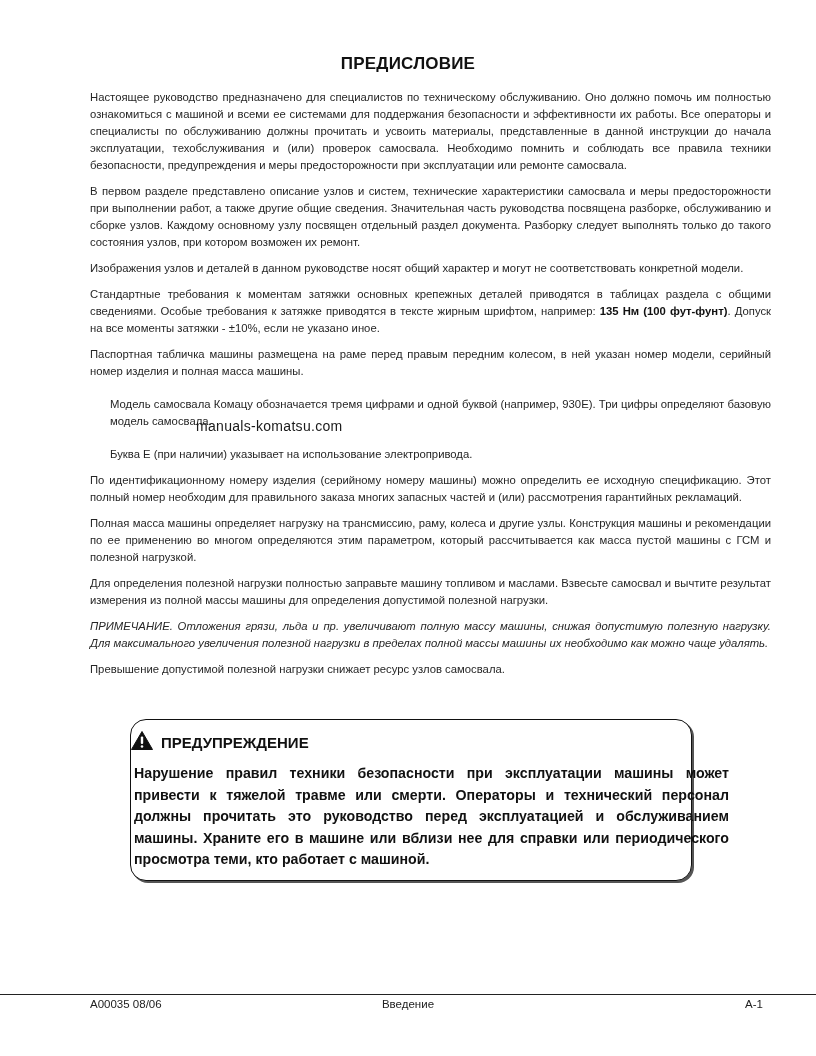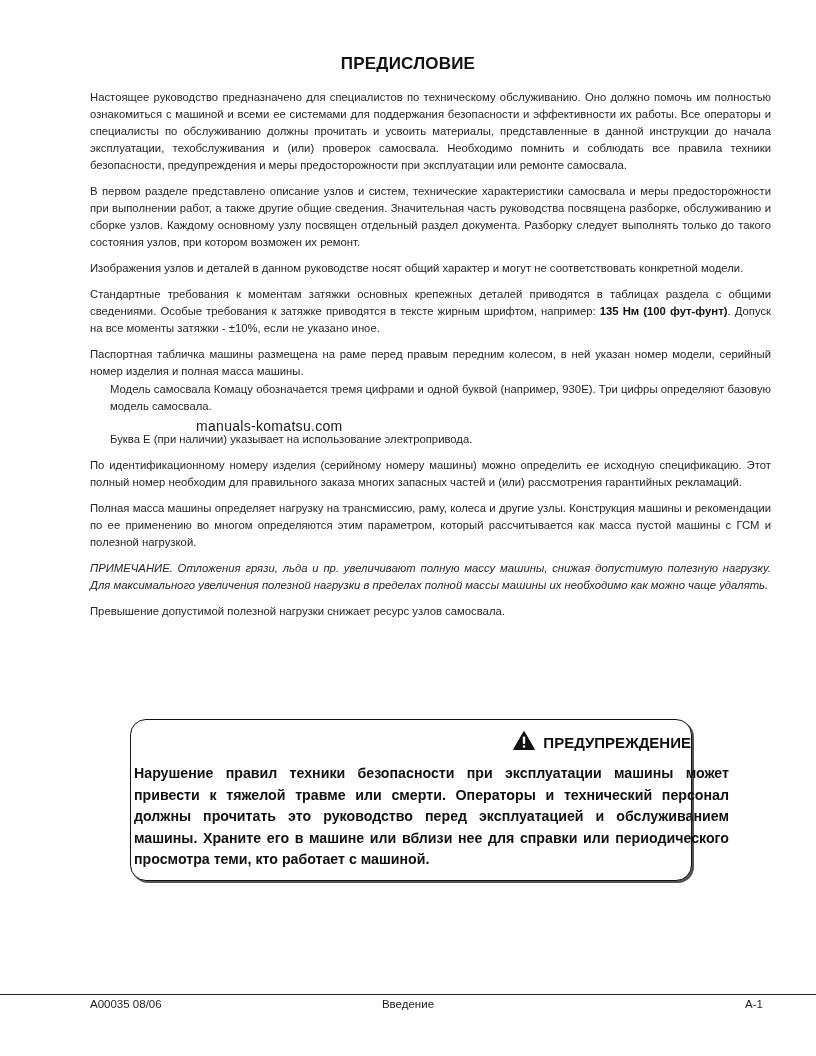--- a/index.html
+++ b/index.html
@@ -25,21 +25,21 @@
     pointer-events: none;
   }
   .warning-box {
     position: absolute; left: 130px; top: 719px; width: 560px; height: 160px;
     border: 1.5px solid #111; border-radius: 16px; background: #fff;
     box-shadow: 2px 2px 0 #555;
   }
   .warning-head {
     position: absolute; left: 0; top: 11px; width: 100%; text-align: center;
     font-family: "Liberation Sans", sans-serif; font-weight: bold; font-size: 15px; color: #111;
-    display: flex; justify-content: flex-end; align-items: center; gap: 8px;
+    display: flex; justify-content: flex-start; align-items: center; gap: 8px;
   }
   .warning-head svg { width: 22px; height: 19px; }
   .warning-text {
     position: absolute; left: 3px; top: 43px; width: 595px;
     font-family: "Liberation Sans", sans-serif; font-weight: bold; font-size: 14.2px; line-height: 21.5px; color: #111;
     text-align: justify;
   }
   .footer-rule { position: absolute; left: 0; top: 994px; width: 816px; height: 1px; background: #222; }
   .footer { position: absolute; top: 998px; width: 816px; font-family: "Liberation Sans", sans-serif; font-size: 11.5px; color: #222; }
   .footer .left { position: absolute; left: 90px; }
@@ -51,25 +51,26 @@
 
 <div class="page">
 
   <div class="title">ПРЕДИСЛОВИЕ</div>
 
   <div class="body-text">
     <p>Настоящее руководство предназначено для специалистов по техническому обслуживанию. Оно должно помочь им полностью ознакомиться с машиной и всеми ее системами для поддержания безопасности и эффективности их работы. Все операторы и специалисты по обслуживанию должны прочитать и усвоить материалы, представленные в данной инструкции до начала эксплуатации, техобслуживания и (или) проверок самосвала. Необходимо помнить и соблюдать все правила техники безопасности, предупреждения и меры предосторожности при эксплуатации или ремонте самосвала.</p>
     <p>В первом разделе представлено описание узлов и систем, технические характеристики самосвала и меры предосторожности при выполнении работ, а также другие общие сведения. Значительная часть руководства посвящена разборке, обслуживанию и сборке узлов. Каждому основному узлу посвящен отдельный раздел документа. Разборку следует выполнять только до такого состояния узлов, при котором возможен их ремонт.</p>
     <p>Изображения узлов и деталей в данном руководстве носят общий характер и могут не соответствовать конкретной модели.</p>
     <p><span>Стандартные требования к моментам затяжки основных крепежных деталей приводятся в таблицах раздела с общими сведениями. Особые требования к затяжке приводятся в тексте жирным шрифтом, например: </span><b>135 Нм (100 фут-фунт)</b><span>. Допуск на все моменты затяжки - ±10%, если не указано иное.</span></p>
-    <p style="margin-bottom:1px">Паспортная табличка машины размещена на раме перед правым передним колесом, в ней указан номер модели, серийный номер изделия и полная масса машины.</p>
+    <p style="margin-bottom:16px">Паспортная табличка машины размещена на раме перед правым передним колесом, в ней указан номер модели, серийный номер изделия и полная масса машины.</p>
     <p class="indent">Модель самосвала Комацу обозначается тремя цифрами и одной буквой (например, 930E). Три цифры определяют базовую модель самосвала.</p>
     <p class="indent last">Буква E (при наличии) указывает на использование электропривода.</p>
     <p>По идентификационному номеру изделия (серийному номеру машины) можно определить ее исходную спецификацию. Этот полный номер необходим для правильного заказа многих запасных частей и (или) рассмотрения гарантийных рекламаций.</p>
     <p>Полная масса машины определяет нагрузку на трансмиссию, раму, колеса и другие узлы. Конструкция машины и рекомендации по ее применению во многом определяются этим параметром, который рассчитывается как масса пустой машины с ГСМ и полезной нагрузкой.</p>
+    <p>Для определения полезной нагрузки полностью заправьте машину топливом и маслами. Взвесьте самосвал и вычтите результат измерения из полной массы машины для определения допустимой полезной нагрузки.</p>
     <p class="note">ПРИМЕЧАНИЕ. Отложения грязи, льда и пр. увеличивают полную массу машины, снижая допустимую полезную нагрузку. Для максимального увеличения полезной нагрузки в пределах полной массы машины их необходимо как можно чаще удалять.</p>
     <p>Превышение допустимой полезной нагрузки снижает ресурс узлов самосвала.</p>
   </div>
 
   <div class="watermark">manuals-komatsu.com</div>
 
   <div class="warning-box">
     <div class="warning-head">
       <span>
         <svg viewBox="0 0 22 19" xmlns="http://www.w3.org/2000/svg">

